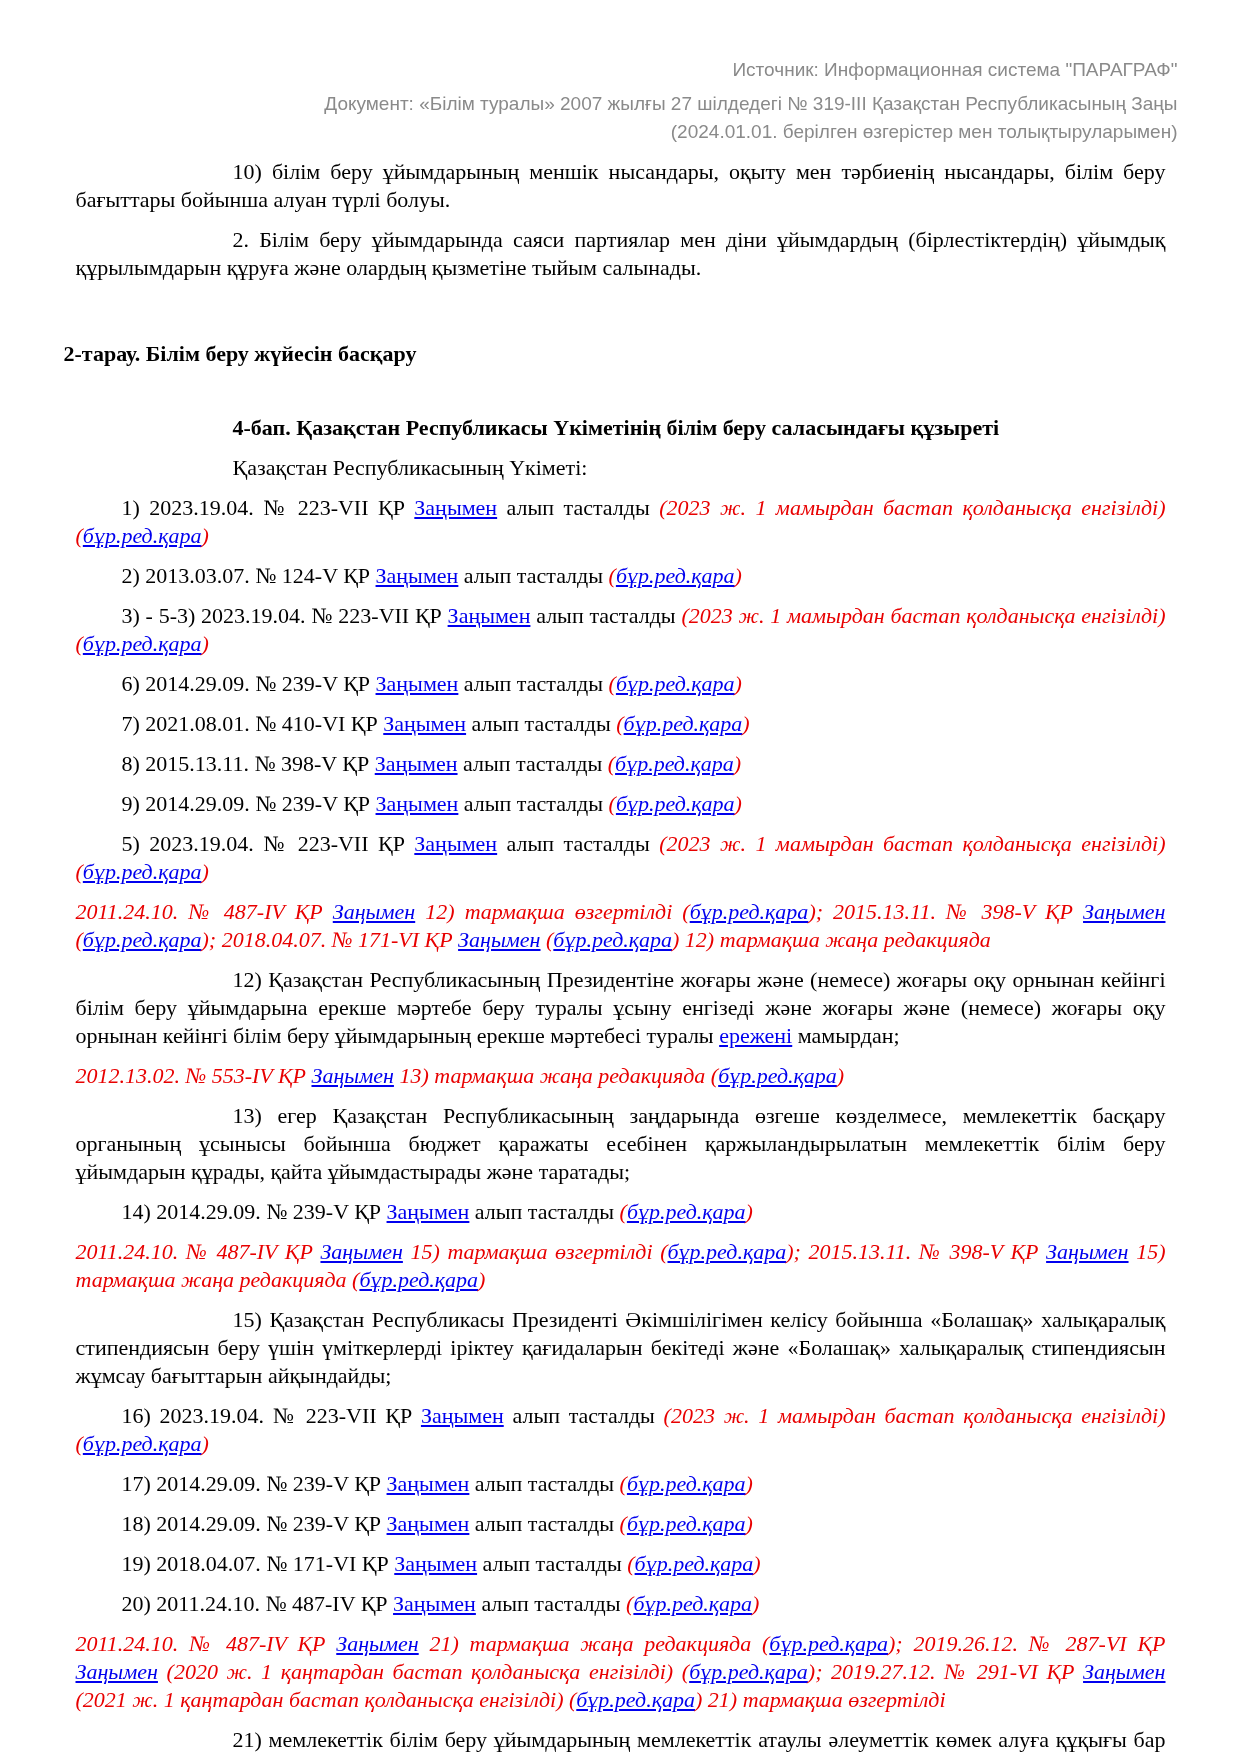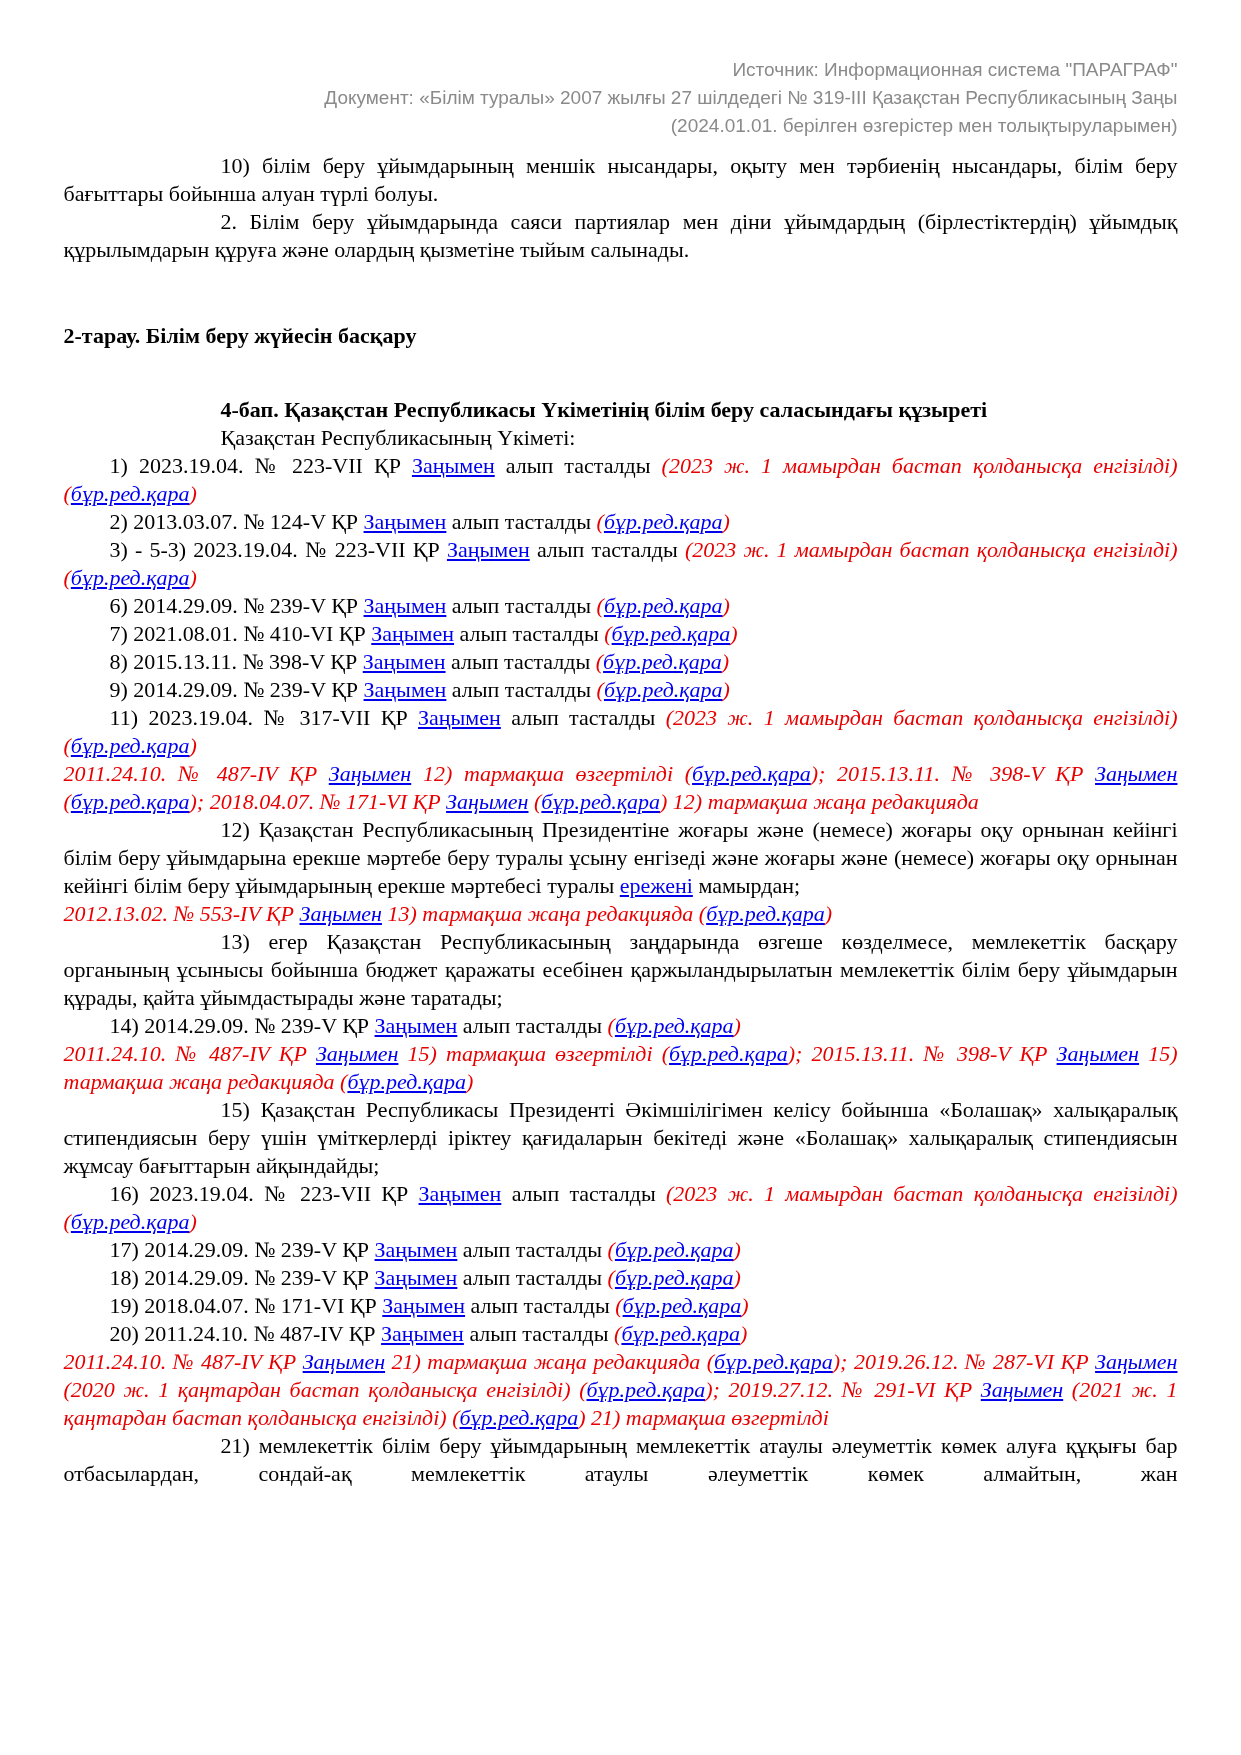--- a/index.html
+++ b/index.html
@@ -8,23 +8,23 @@
     background:#ffffff; overflow:hidden;
     font-family:"Liberation Serif","DejaVu Serif",serif;
     font-size:22px; line-height:28px; color:var(--text,#000);
   }
   .doc-header {
     padding:56px 63px 0 63px;
     font-family:"Liberation Sans","DejaVu Sans",sans-serif;
     font-size:19px; line-height:28px; color:var(--gray,#8a8a8a);
     text-align:right;
   }
-  .hblock { }
+  .hblock { margin-top:6px; }
   .content { margin-top:12px; padding:0 63px; }
-  .content p { margin:0; text-align:justify; }
+  .content p { margin:12px; text-align:justify; }
   .body     { text-indent:157px; }
   .body-cut { text-indent:157px; text-align-last:justify; }
   .item     { margin-left:111px; text-indent:46px; }
   .note     { margin-left:111px; color:var(--red,#e80000); font-style:italic; }
   .chapter  { text-align:center; font-weight:bold; margin:58px 0 46px 0 !important; }
   .article  { font-weight:bold; text-indent:157px; }
   .r-red  { color:var(--red,#e80000); font-style:italic; }
   a.r-link, a.r-ilink { color:var(--blue,#0000ee); text-decoration:underline; cursor:pointer; }
   a.r-ilink { font-style:italic; }
 </style>
@@ -45,21 +45,21 @@
       <p class="chapter"><span>2-тарау. Білім беру жүйесін басқару</span></p>
       <p class="article"><span>4-бап. Қазақстан Республикасы Үкіметінің білім беру саласындағы құзыреті</span></p>
       <p class="body"><span>Қазақстан Республикасының Үкіметі:</span></p>
       <p class="item"><span>1) 2023.19.04. № 223-VII ҚР </span><a class="r-link">Заңымен</a><span> алып тасталды </span><span class="r-red">(2023 ж. 1 мамырдан бастап қолданысқа енгізілді) (</span><a class="r-ilink">бұр.ред.қара</a><span class="r-red">)</span></p>
       <p class="item"><span>2) 2013.03.07. № 124-V ҚР </span><a class="r-link">Заңымен</a><span> алып тасталды </span><span class="r-red">(</span><a class="r-ilink">бұр.ред.қара</a><span class="r-red">)</span></p>
       <p class="item"><span>3) - 5-3) 2023.19.04. № 223-VII ҚР </span><a class="r-link">Заңымен</a><span> алып тасталды </span><span class="r-red">(2023 ж. 1 мамырдан бастап қолданысқа енгізілді) (</span><a class="r-ilink">бұр.ред.қара</a><span class="r-red">)</span></p>
       <p class="item"><span>6) 2014.29.09. № 239-V ҚР </span><a class="r-link">Заңымен</a><span> алып тасталды </span><span class="r-red">(</span><a class="r-ilink">бұр.ред.қара</a><span class="r-red">)</span></p>
       <p class="item"><span>7) 2021.08.01. № 410-VI ҚР </span><a class="r-link">Заңымен</a><span> алып тасталды </span><span class="r-red">(</span><a class="r-ilink">бұр.ред.қара</a><span class="r-red">)</span></p>
       <p class="item"><span>8) 2015.13.11. № 398-V ҚР </span><a class="r-link">Заңымен</a><span> алып тасталды </span><span class="r-red">(</span><a class="r-ilink">бұр.ред.қара</a><span class="r-red">)</span></p>
       <p class="item"><span>9) 2014.29.09. № 239-V ҚР </span><a class="r-link">Заңымен</a><span> алып тасталды </span><span class="r-red">(</span><a class="r-ilink">бұр.ред.қара</a><span class="r-red">)</span></p>
-      <p class="item"><span>11) 2023.19.04. № 317-VII ҚР </span><a class="r-link">Заңымен</a><span> алып тасталды </span><span class="r-red">(2023 ж. 1 мамырдан бастап қолданысқа енгізілді) (</span><a class="r-ilink">бұр.ред.қара</a><span class="r-red">)</span></p>
+      <p class="item"><span>5) 2023.19.04. № 223-VII ҚР </span><a class="r-link">Заңымен</a><span> алып тасталды </span><span class="r-red">(2023 ж. 1 мамырдан бастап қолданысқа енгізілді) (</span><a class="r-ilink">бұр.ред.қара</a><span class="r-red">)</span></p>
       <p class="note"><span>2011.24.10. № 487-IV ҚР </span><a class="r-ilink">Заңымен</a><span> 12) тармақша өзгертілді (</span><a class="r-ilink">бұр.ред.қара</a><span>); 2015.13.11. № 398-V ҚР </span><a class="r-ilink">Заңымен</a><span> (</span><a class="r-ilink">бұр.ред.қара</a><span>); 2018.04.07. № 171-VI ҚР </span><a class="r-ilink">Заңымен</a><span> (</span><a class="r-ilink">бұр.ред.қара</a><span>) 12) тармақша жаңа редакцияда</span></p>
       <p class="body"><span>12) Қазақстан Республикасының Президентіне жоғары және (немесе) жоғары оқу орнынан кейінгі білім беру ұйымдарына ерекше мәртебе беру туралы ұсыну енгізеді және жоғары және (немесе) жоғары оқу орнынан кейінгі білім беру ұйымдарының ерекше мәртебесі туралы </span><a class="r-link">ережені</a><span> мамырдан;</span></p>
       <p class="note"><span>2012.13.02. № 553-IV ҚР </span><a class="r-ilink">Заңымен</a><span> 13) тармақша жаңа редакцияда (</span><a class="r-ilink">бұр.ред.қара</a><span>)</span></p>
       <p class="body"><span>13) егер Қазақстан Республикасының заңдарында өзгеше көзделмесе, мемлекеттік басқару органының ұсынысы бойынша бюджет қаражаты есебінен қаржыландырылатын мемлекеттік білім беру ұйымдарын құрады, қайта ұйымдастырады және таратады;</span></p>
       <p class="item"><span>14) 2014.29.09. № 239-V ҚР </span><a class="r-link">Заңымен</a><span> алып тасталды </span><span class="r-red">(</span><a class="r-ilink">бұр.ред.қара</a><span class="r-red">)</span></p>
       <p class="note"><span>2011.24.10. № 487-IV ҚР </span><a class="r-ilink">Заңымен</a><span> 15) тармақша өзгертілді (</span><a class="r-ilink">бұр.ред.қара</a><span>); 2015.13.11. № 398-V ҚР </span><a class="r-ilink">Заңымен</a><span> 15) тармақша жаңа редакцияда (</span><a class="r-ilink">бұр.ред.қара</a><span>)</span></p>
       <p class="body"><span>15) Қазақстан Республикасы Президенті Әкімшілігімен келісу бойынша «Болашақ» халықаралық стипендиясын беру үшін үміткерлерді іріктеу қағидаларын бекітеді және «Болашақ» халықаралық стипендиясын жұмсау бағыттарын айқындайды;</span></p>
       <p class="item"><span>16) 2023.19.04. № 223-VII ҚР </span><a class="r-link">Заңымен</a><span> алып тасталды </span><span class="r-red">(2023 ж. 1 мамырдан бастап қолданысқа енгізілді) (</span><a class="r-ilink">бұр.ред.қара</a><span class="r-red">)</span></p>
       <p class="item"><span>17) 2014.29.09. № 239-V ҚР </span><a class="r-link">Заңымен</a><span> алып тасталды </span><span class="r-red">(</span><a class="r-ilink">бұр.ред.қара</a><span class="r-red">)</span></p>
       <p class="item"><span>18) 2014.29.09. № 239-V ҚР </span><a class="r-link">Заңымен</a><span> алып тасталды </span><span class="r-red">(</span><a class="r-ilink">бұр.ред.қара</a><span class="r-red">)</span></p>

